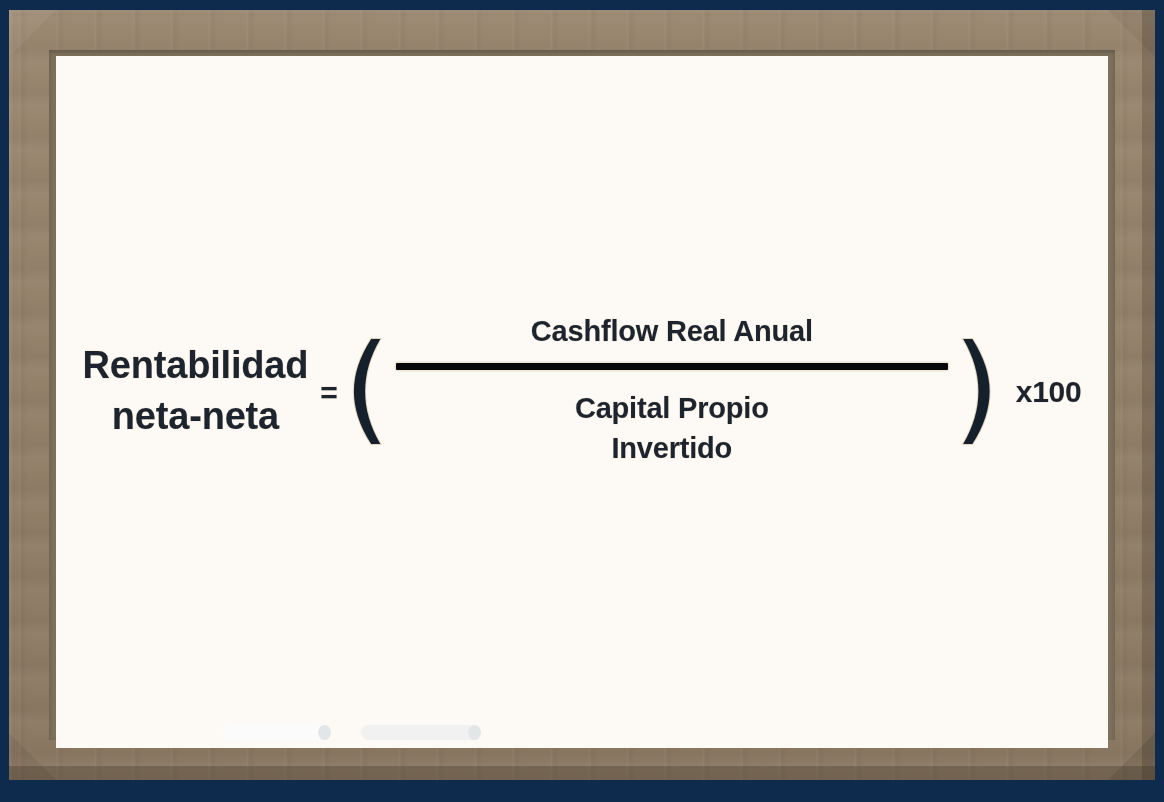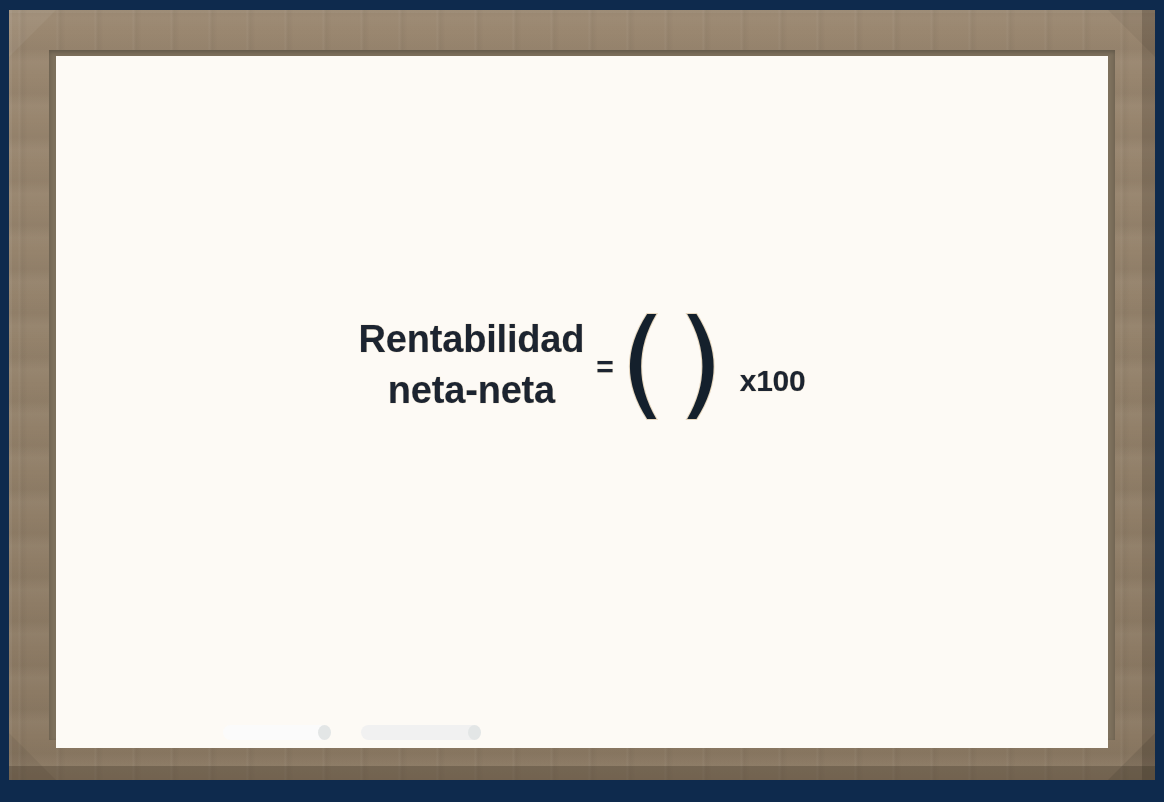--- a/index.html
+++ b/index.html
@@ -173,21 +173,21 @@
     letter-spacing: -0.2px;
     white-space: pre-line;
     margin-top: 18px;
   }
 
   .multiplier {
     font-size: 30px;
     margin-left: 16px;
     letter-spacing: -0.3px;
     position: relative;
-    top: 16px;
+    top: 1px;
   }
 
   
   .marker {
     position: absolute;
     height: 15px;
     border-radius: 8px;
   }
   .marker-1 {
     left: 167px;
@@ -229,20 +229,26 @@
 
       <div class="formula">
 
         <div class="eq-text lhs">Rentabilidad
 neta-neta</div>
 
         <div class="eq-text equals">=</div>
 
         <div class="paren paren-left">(</div>
 
+        <div class="fraction">
+          <div class="eq-text numerator">Cashflow Real Anual</div>
+          <div class="frac-bar"></div>
+          <div class="eq-text denominator">Capital Propio
+Invertido</div>
+        </div>
 
         <div class="paren paren-right">)</div>
 
         <div class="eq-text multiplier">x100</div>
 
       </div>
 
       <div class="marker marker-1">
         <span class="marker-cap"></span>
       </div>

